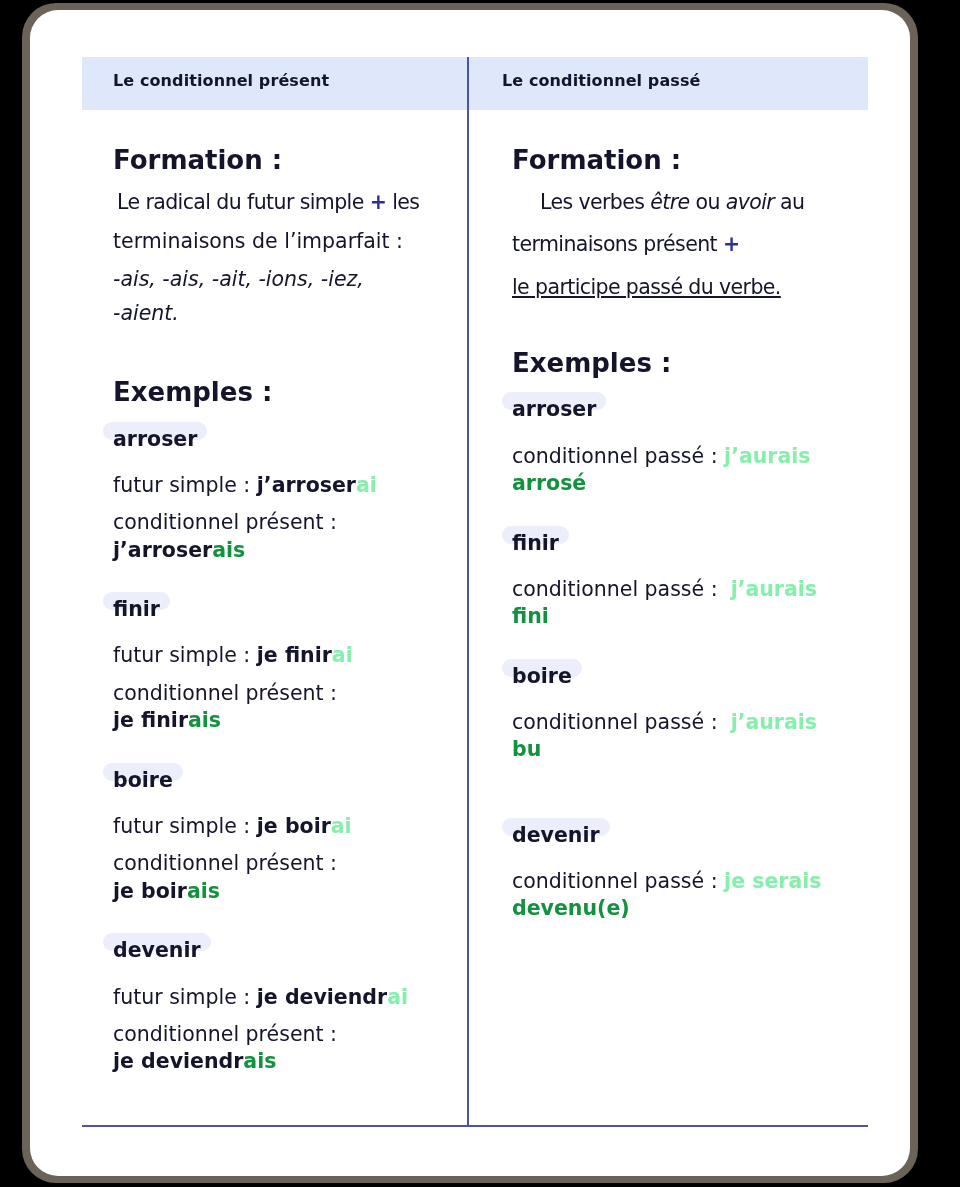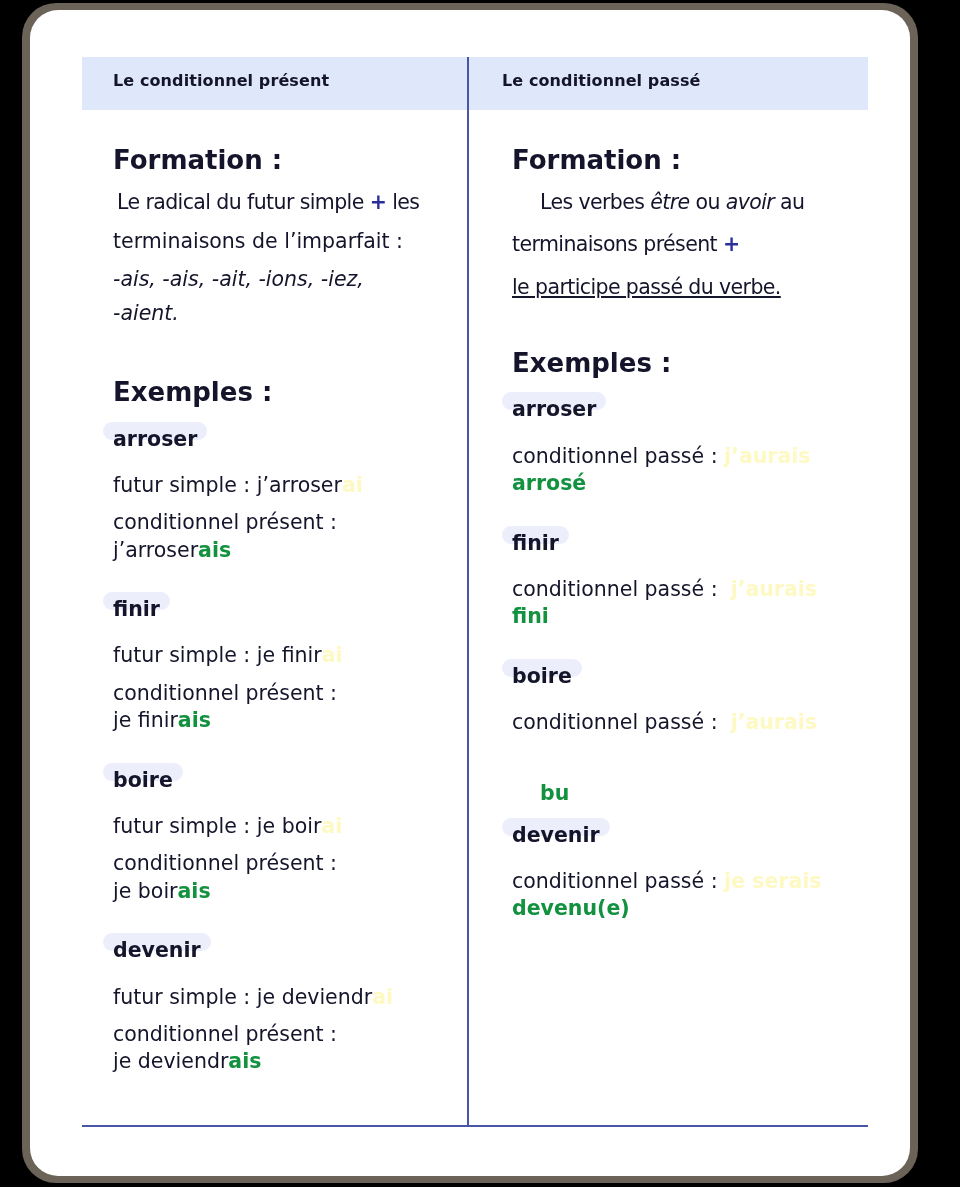--- a/index.html
+++ b/index.html
@@ -25,25 +25,25 @@
       position: absolute; top: 71px; font-size: 16px; font-weight: bold; color: #14142b;
       letter-spacing: 0.1px;
     }
     .divider-v {
       position: absolute; left: 467px; top: 57px; width: 1.5px; height: 1069px; background: #4a55a8;
     }
     .divider-h {
       position: absolute; left: 82px; top: 1125px; width: 786px; height: 1.5px; background: #4a55a8;
     }
     .txt { position: absolute; font-size: 20.5px; line-height: 26px; white-space: nowrap; }
-    .bold { font-weight: normal; }
+    .bold { font-weight: bold; }
     .label { font-weight: bold; font-size: 26px; }
     .formation { font-size: 20.5px; letter-spacing: -0.6px; }
     .plus { color: #2a2f9c; font-weight: bold; }
-    .blue { color: #fef9c3; font-weight: bold; }
+    .blue { color: #86efac; font-weight: bold; }
     .green { color: #12913f; font-weight: bold; }
     .ital { font-style: italic; }
     .pill {
       position: absolute; height: 18px; line-height: 34px; padding: 0 10px;
       background: #eceefb; border-radius: 17px; font-weight: bold; font-size: 20.5px;
     }
   </style>
 </head>
 <body>
 
@@ -137,20 +137,20 @@
   <span>conditionnel passé :</span>&nbsp;
   <span class="blue">j’aurais</span>
 </div>
 <div class="txt green" style="left:512px; top:603px;">fini</div>
 
 <div class="pill" style="left:502px; top:659px;">boire</div>
 <div class="txt" style="left:512px; top:709px;">
   <span>conditionnel passé :</span>&nbsp;
   <span class="blue">j’aurais</span>
 </div>
-<div class="txt green" style="left:540px; top:736px;margin-top:44px;">bu</div>
+<div class="txt green" style="left:512px; top:736px;">bu</div>
 
 <div class="pill" style="left:502px; top:818px;">devenir</div>
 <div class="txt" style="left:512px; top:868px;">
   <span>conditionnel passé :</span>
   <span class="blue">je serais</span>
 </div>
 <div class="txt green" style="left:512px; top:895px;">devenu(e)</div>
 
 </body></html>

